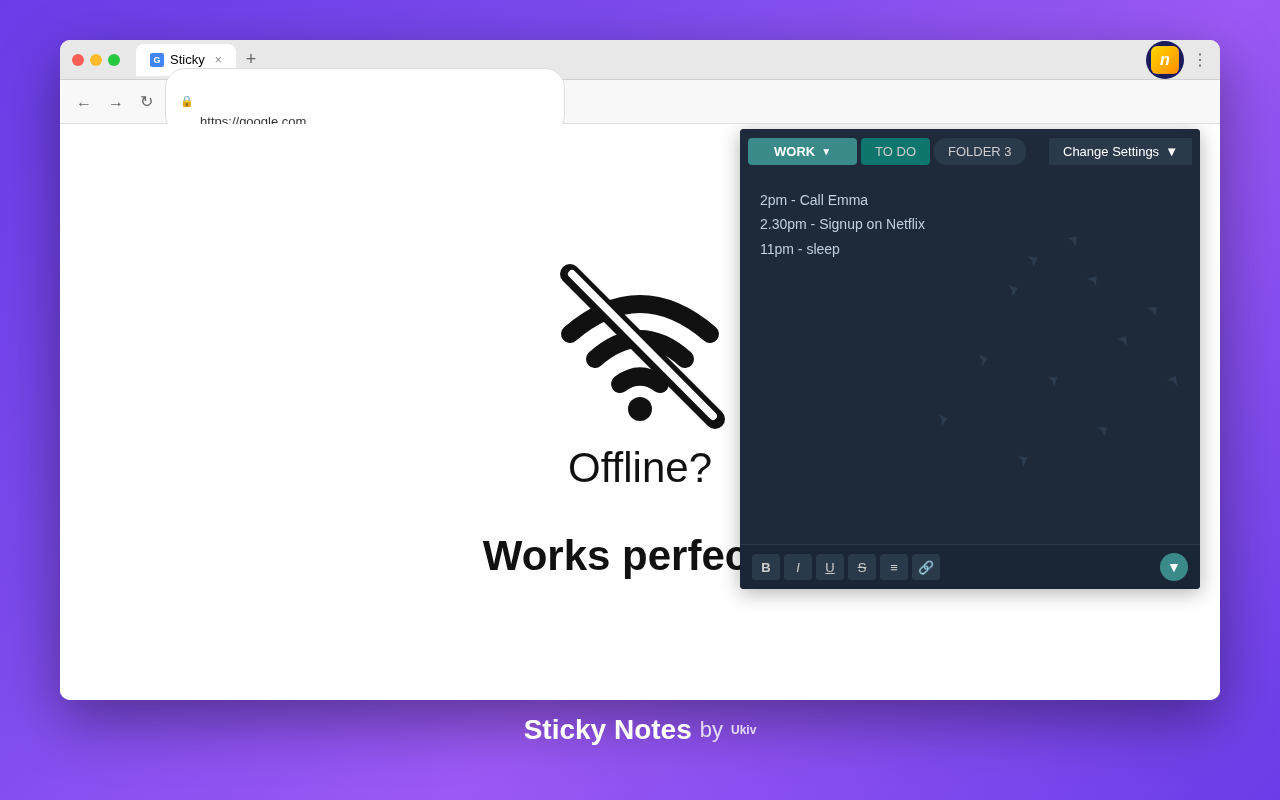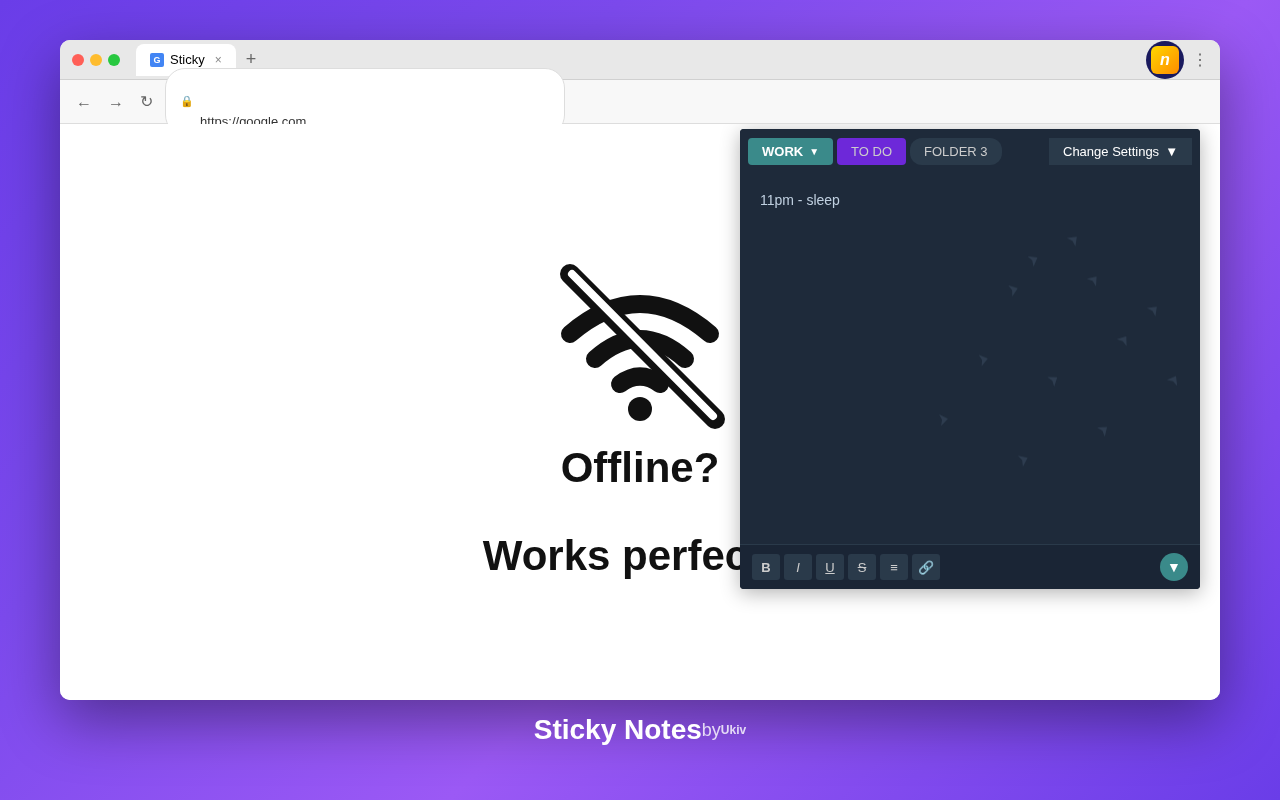--- a/index.html
+++ b/index.html
@@ -176,21 +176,21 @@
       flex: 1;
       display: flex;
       flex-direction: column;
       align-items: center;
       justify-content: center;
       padding: 40px;
     }
 
     .offline-title {
       font-size: 42px;
-      font-weight: 700;
+      font-weight: 400;
       color: #111;
       margin-bottom: 40px;
     }
     .offline-subtitle {
       font-size: 42px;
       font-weight: 800;
       color: #111;
     }
 
     
@@ -217,34 +217,34 @@
       height: 44px;
       flex-shrink: 0;
       gap: 4px;
     }
 
     .work-tab {
       background: #3a8a8a;
       color: white;
       border: none;
       border-radius: 4px;
-      padding: 6px 14px;
+      padding: 6px 26px;
       font-size: 13px;
       font-weight: bold;
       cursor: pointer;
       display: flex;
       align-items: center;
       gap: 6px;
     }
     .work-tab .dropdown-arrow {
       font-size: 10px;
     }
 
     .todo-tab {
-      background: #6d28d9;
+      background: #0f766e;
       color: #ccc;
       border: none;
       border-radius: 4px;
       padding: 6px 14px;
       font-size: 13px;
       cursor: pointer;
     }
 
     .folder-tab {
       background: #2a3a4a;
@@ -347,31 +347,32 @@
       align-items: center;
       justify-content: center;
     }
 
     
     .footer {
       height: 60px;
       display: flex;
       align-items: center;
       justify-content: center;
+      gap: 8px;
       flex-shrink: 0;
     }
 
     .footer-title {
       color: white;
       font-size: 28px;
       font-weight: 800;
     }
     .footer-by {
       color: rgba(255,255,255,0.8);
-      font-size: 18px;
+      font-size: 22px;
       font-weight: 400;
     }
     .footer-brand {
       color: rgba(255,255,255,0.8);
       font-size: 12px;
       font-weight: 600;
     }
   </style>
 </head>
 <body>
@@ -448,20 +449,22 @@
         <button class="folder-tab">
           <span>FOLDER 3</span>
         </button>
         <button class="change-settings-btn">
           <span>Change Settings</span>
           <span>▼</span>
         </button>
       </div>
 
       <div class="note-content">
+        <div class="note-line">2pm - Call Emma</div>
+        <div class="note-line">2.30pm - Signup on Netflix</div>
         <div class="note-line">11pm - sleep</div>
 
         <svg class="trails-container" viewBox="0 0 460 370">
           <g fill="#8aa8c8" opacity="0.5">
 
             <polygon points="290,80 298,86 290,92 292,86" transform="rotate(-30, 294, 86)"></polygon>
             <polygon points="330,60 338,66 330,72 332,66" transform="rotate(-45, 334, 66)"></polygon>
             <polygon points="270,110 278,116 270,122 272,116" transform="rotate(-20, 274, 116)"></polygon>
             <polygon points="350,100 358,106 350,112 352,106" transform="rotate(-50, 354, 106)"></polygon>
             <polygon points="240,180 248,186 240,192 242,186" transform="rotate(-15, 244, 186)"></polygon>

